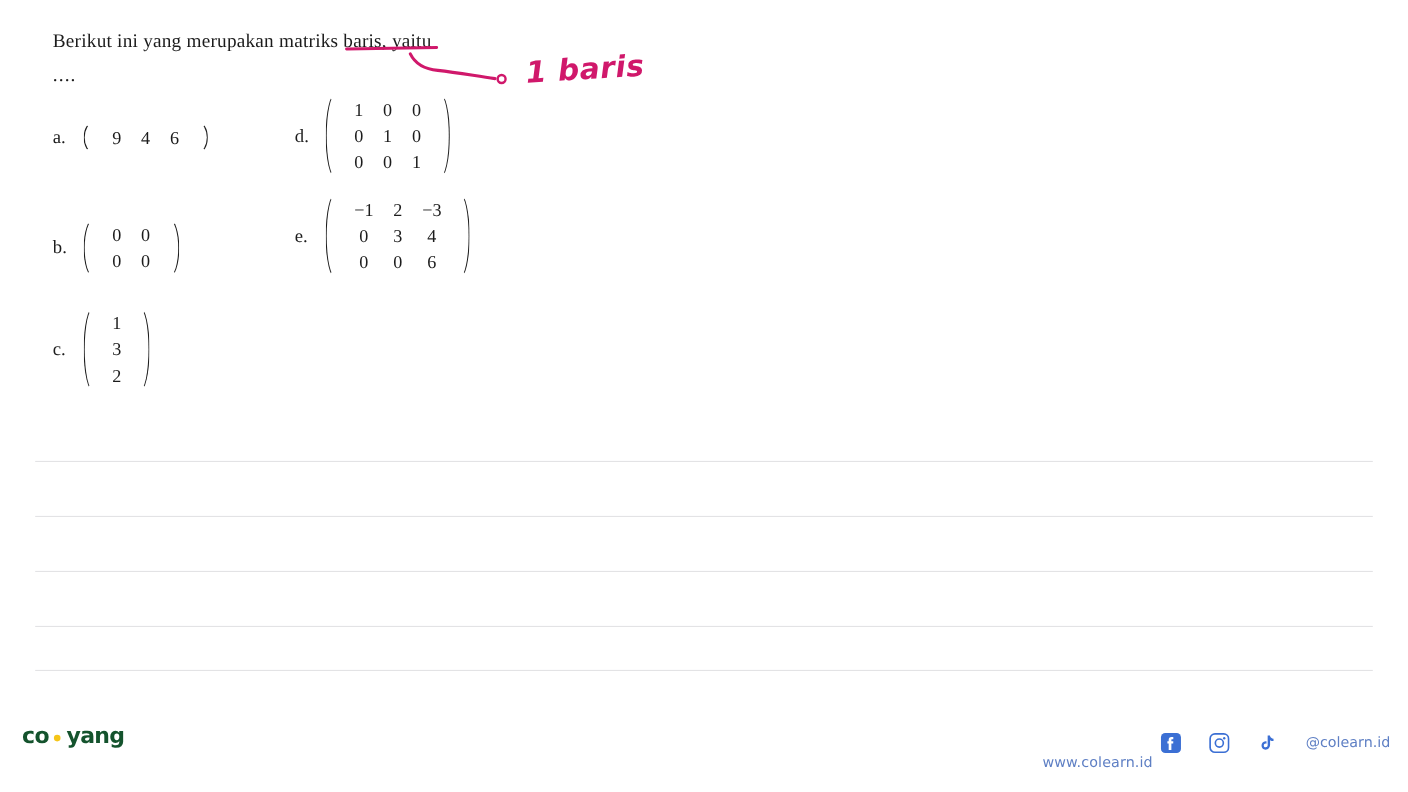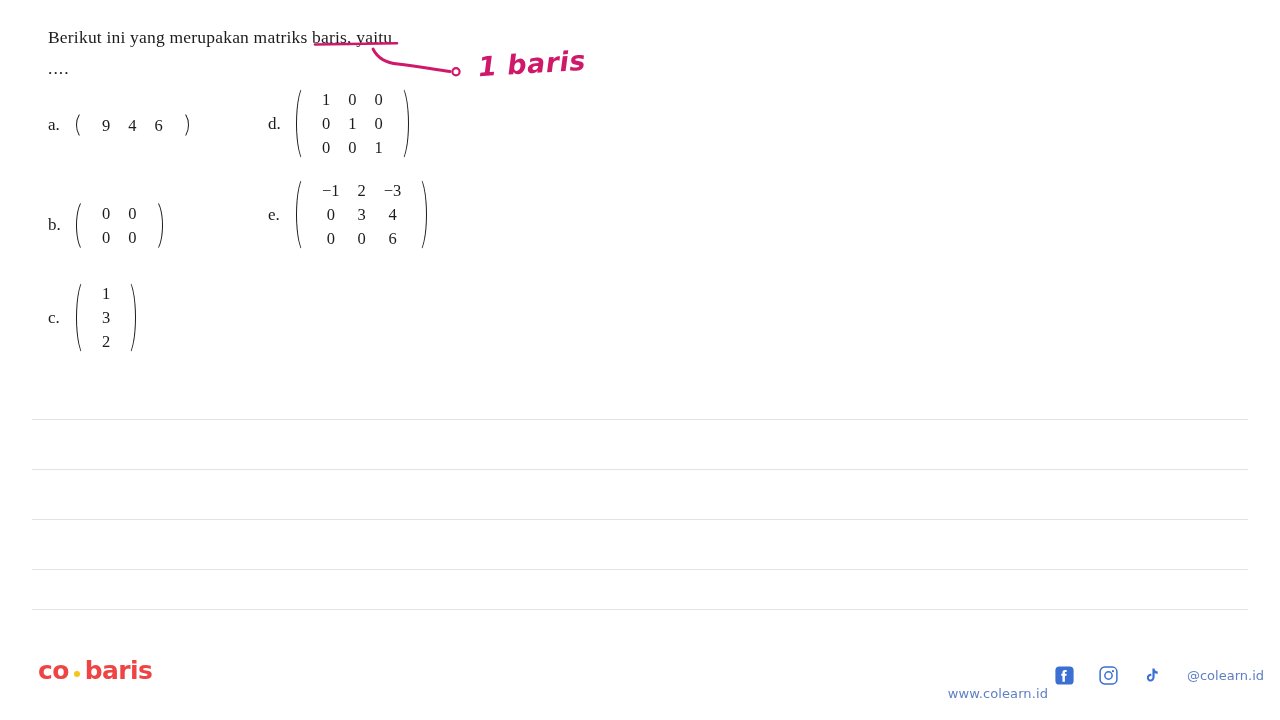--- a/index.html
+++ b/index.html
@@ -107,25 +107,25 @@
     position: absolute;
     left: 32px;
     width: 1216px;
     height: 1px;
     background: #e3e3e5;
   }
 
   
   .logo {
     position: absolute;
-    left: 38px; top: 656px;
-    font-family: "DejaVu Sans", sans-serif;
-    font-size: 25px;
+    left: 20px; top: 656px;
+    font-family: "DejaVu Sans", sans-serif;
+    font-size: 20px;
     font-weight: 700;
-    color: #ef4444;
+    color: #14532d;
     letter-spacing: -0.6px;
     display: flex;
     align-items: center;
     gap: 2px;
   }
   .logo-dot {
     display: inline-block;
     width: 6px; height: 6px;
     border-radius: 50%;
     background: #f5c518;
@@ -250,21 +250,21 @@
 
   <div class="rule" style="top:419px"></div>
   <div class="rule" style="top:469px"></div>
   <div class="rule" style="top:519px"></div>
   <div class="rule" style="top:569px"></div>
   <div class="rule" style="top:609px"></div>
 
   <div class="logo">
     <span>co</span>
     <span class="logo-dot"></span>
-    <span>baris</span>
+    <span>yang</span>
   </div>
 
   <div class="footer-url">www.colearn.id</div>
 
   <div class="socials">
     <svg class="social-icon" width="19" height="19" viewBox="0 0 24 24" xmlns="http://www.w3.org/2000/svg">
       <rect x="0.5" y="0.5" width="23" height="23" rx="5" fill="#3b6fd4"></rect>
       <path d="M14.6 12.4h-2.1V20h-3.1v-7.6H7.9V9.8h1.5V8.3c0-2 .9-3.3 3.3-3.3h2v2.6h-1.3c-.9 0-.9.3-.9 1v1.2h2.2l-.1 2.6z" fill="#ffffff"></path>
     </svg>
 

